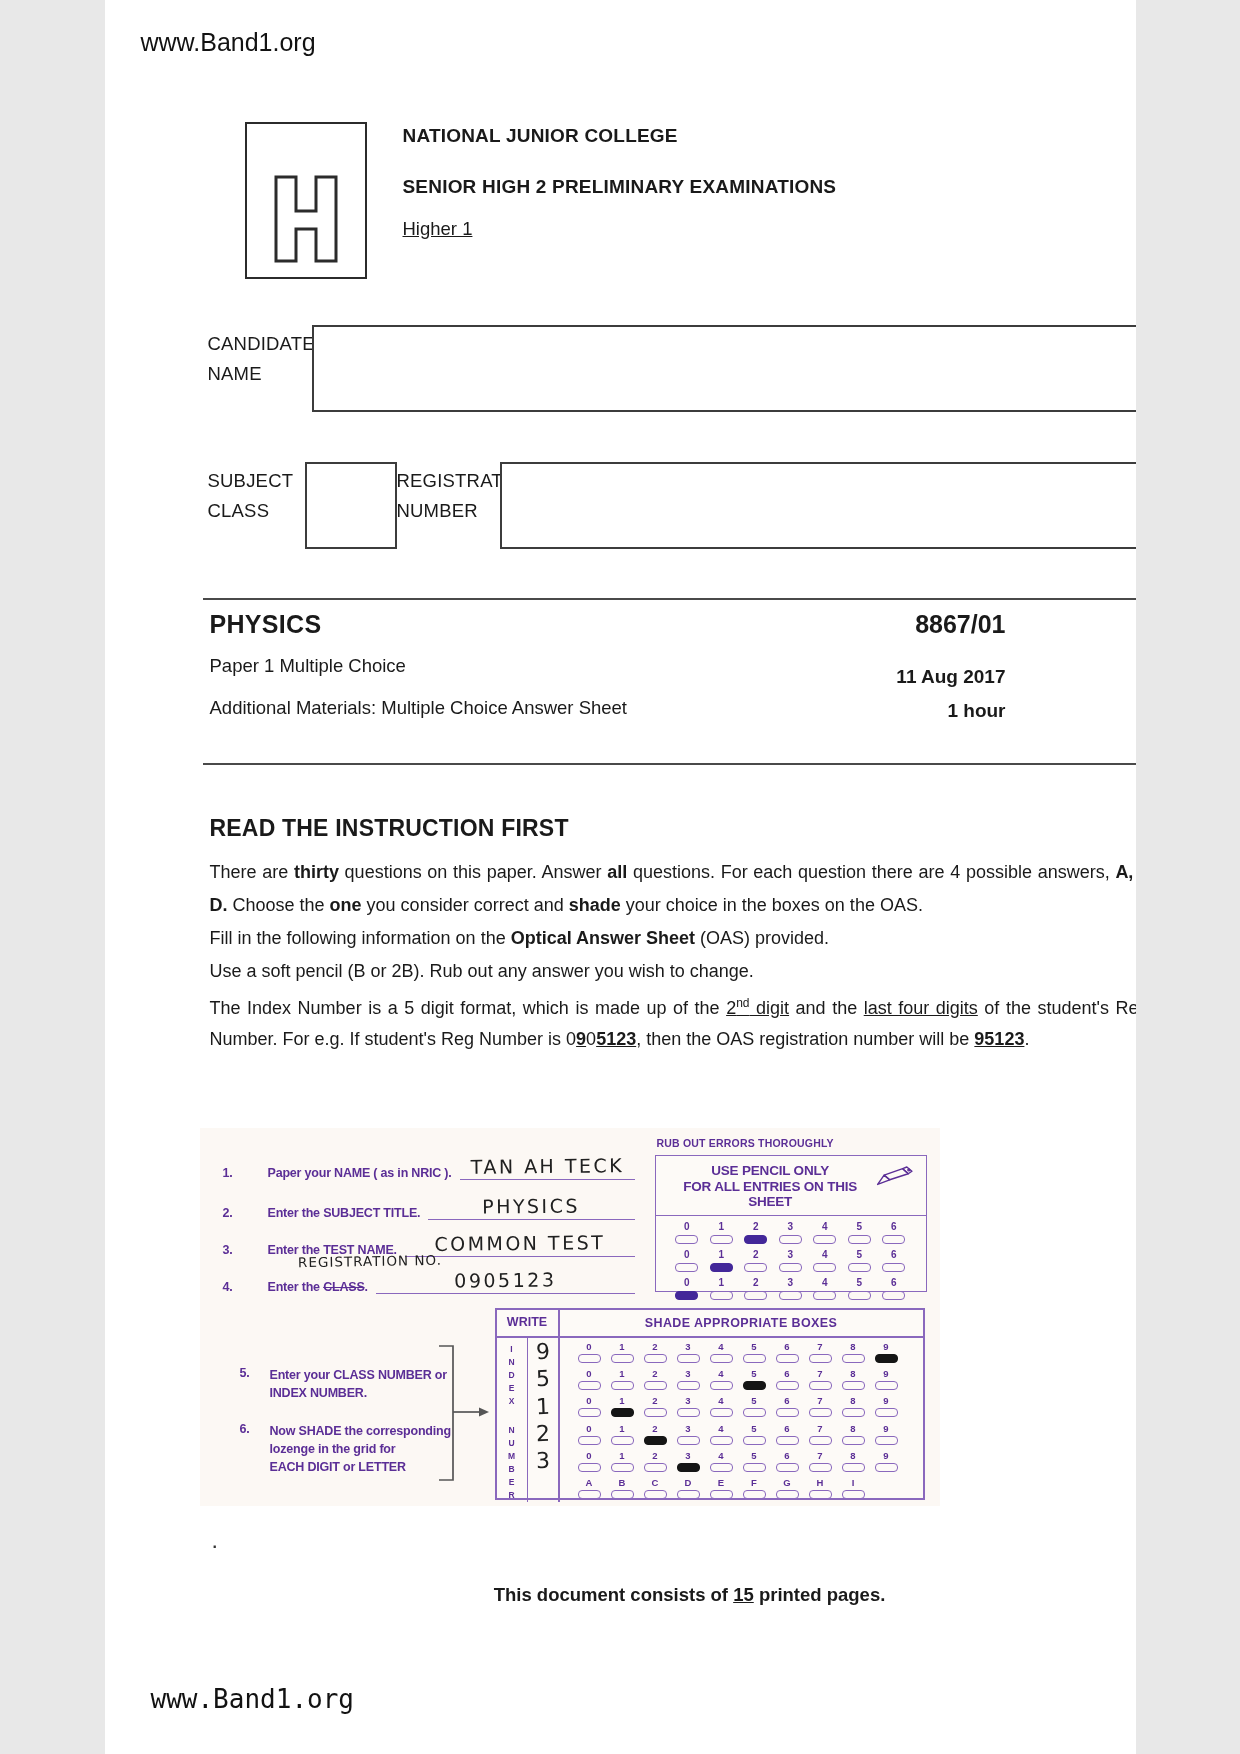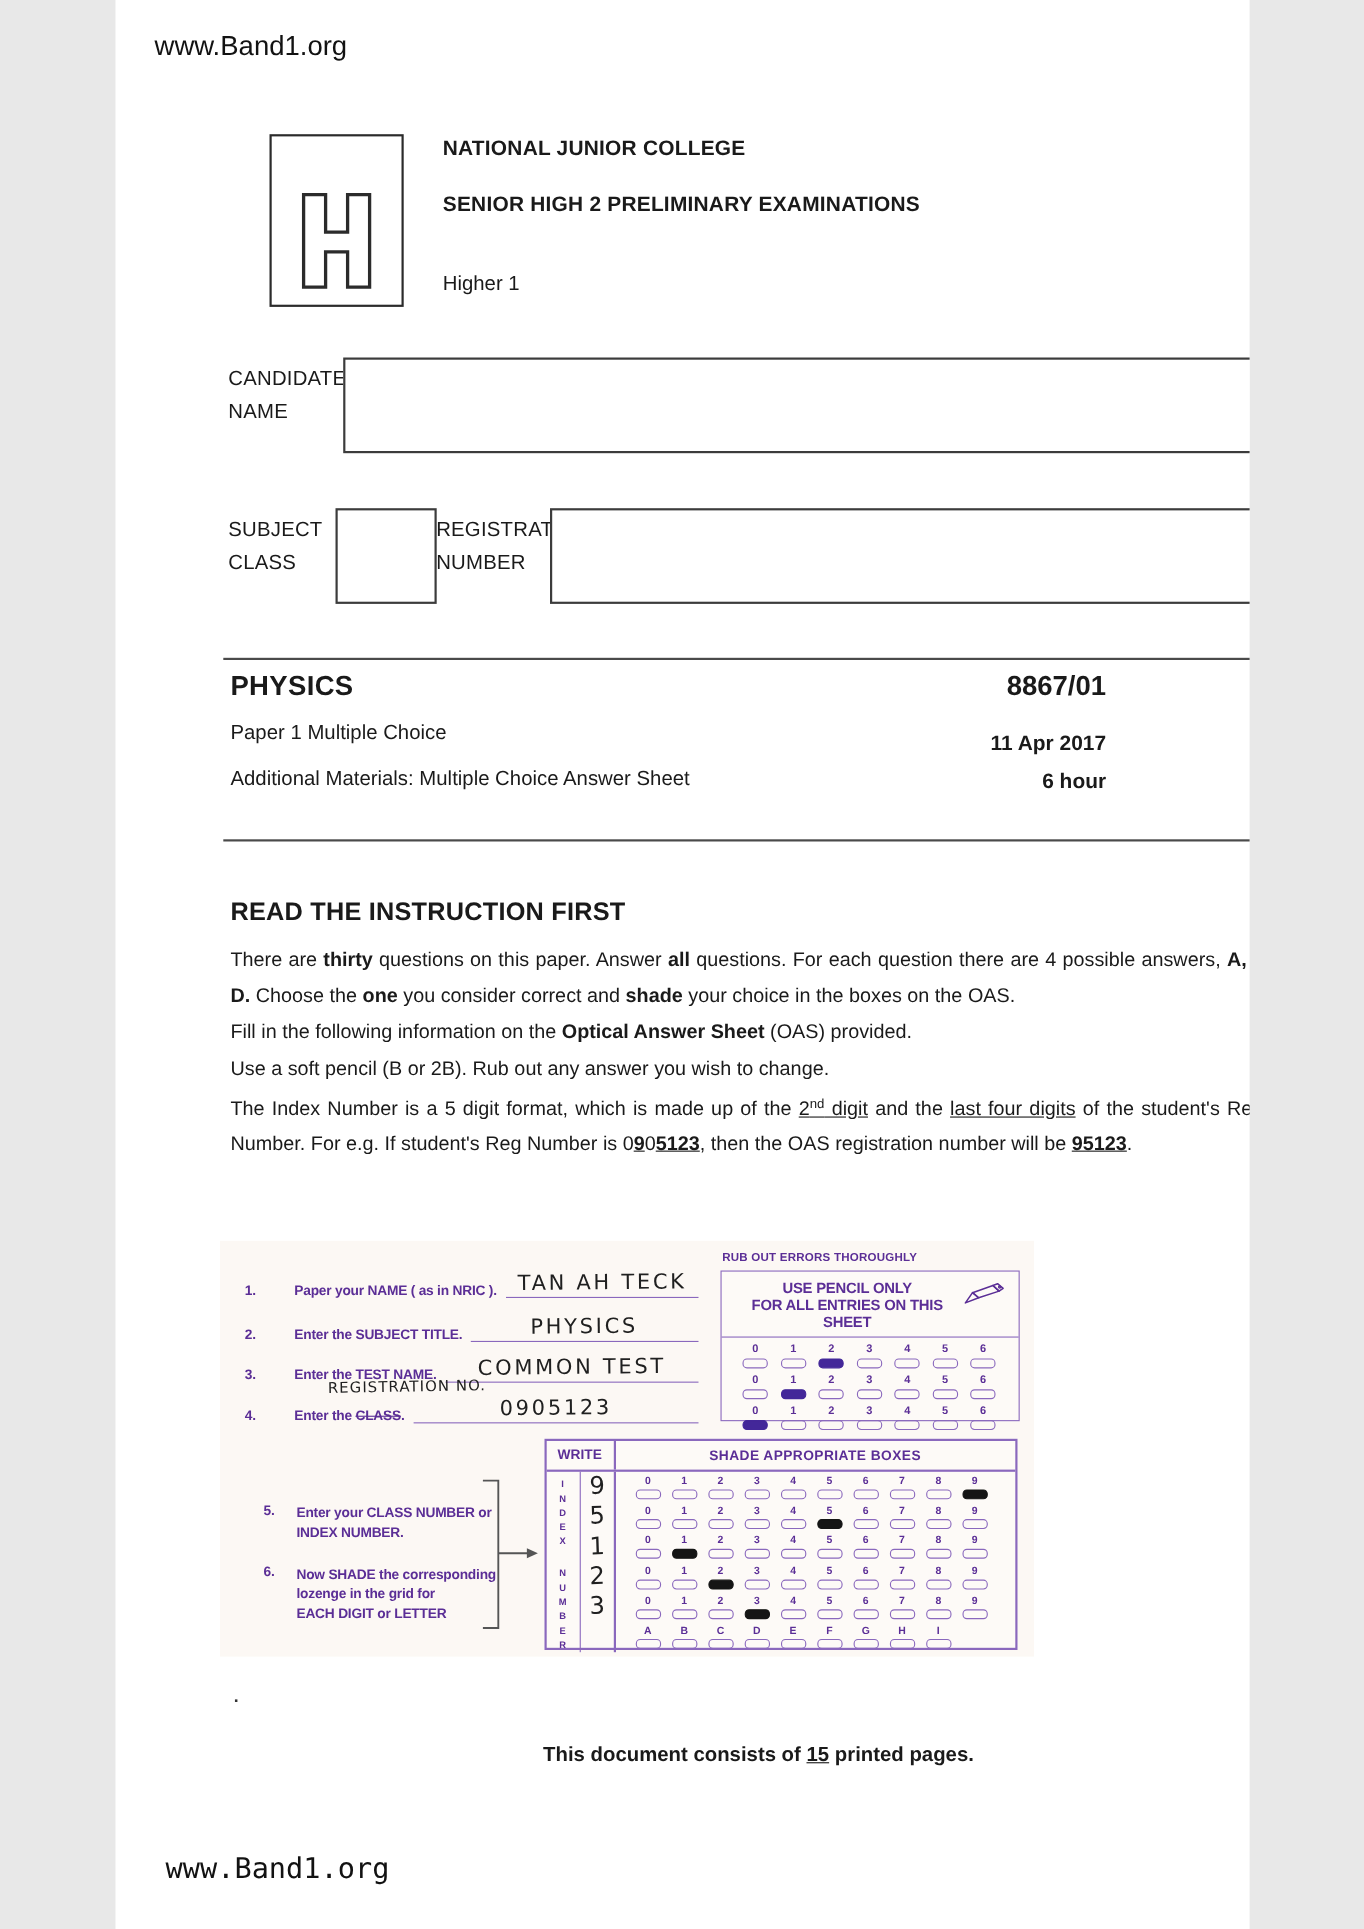--- a/index.html
+++ b/index.html
@@ -12,21 +12,21 @@
   .wm-bottom{left:46px;top:1684px;font-family:"DejaVu Sans Mono",monospace;font-size:26px;color:#121212;}
 
   
   .logo-box{left:140px;top:122px;width:118px;height:153px;border:2.5px solid #2b2b2b;background:#fff;}
   .logo-h{position:absolute;left:21px;top:51px;width:76px;height:88px;}
 
   
   .school{left:298px;top:125px;}
   .school .l1,.school .l2{font-size:19px;font-weight:bold;letter-spacing:0.2px;}
   .school .l2{margin-top:29px;}
-  .school .l3{font-size:18.5px;margin-top:49px;}
+  .school .l3{font-size:18.5px;margin-top:20px;text-decoration:underline;}
 
   
   .field-label{font-size:18.5px;line-height:30px;letter-spacing:0.2px;}
   .cand-label{left:103px;top:329px;}
   .subj-label{left:103px;top:466px;}
   .reg-label{left:292px;top:466px;}
   .entry-box{border:2px solid var(--box-border,#3c3c3c);background:#fff;}
   .cand-box{left:207px;top:325px;width:915px;height:83px;}
   .subj-box{left:200px;top:462px;width:88px;height:83px;}
   .reg-box{left:395px;top:462px;width:727px;height:83px;}
@@ -148,23 +148,23 @@
     <div>REGISTRATION</div>
     <div>NUMBER</div>
   </div>
   <div class="abs entry-box reg-box"></div>
 
   <div class="abs rule rule1"></div>
 
   <div class="abs subject-title">PHYSICS</div>
   <div class="abs paper-code">8867/01</div>
   <div class="abs paper-name">Paper 1 Multiple Choice</div>
-  <div class="abs paper-date">11 Apr 2017</div>
+  <div class="abs paper-date">11 Aug 2017</div>
   <div class="abs paper-materials">Additional Materials: Multiple Choice Answer Sheet</div>
-  <div class="abs paper-duration">6 hour</div>
+  <div class="abs paper-duration">1 hour</div>
 
   <div class="abs rule rule2"></div>
 
   <div class="abs instr-head">READ THE INSTRUCTION FIRST</div>
   <div class="abs instr">
     <p class="p-just">There are <b>thirty</b> questions on this paper. Answer <b>all</b> questions. For each question there are 4 possible answers, <b>A, B, C</b> and <b>D.</b> Choose the <b>one</b> you consider correct and <b>shade</b> your choice in the boxes on the OAS.</p>
     <p class="p-line">Fill in the following information on the <b>Optical Answer Sheet</b> (OAS) provided.</p>
     <p class="p-line">Use a soft pencil (B or 2B). Rub out any answer you wish to change.</p>
     <p class="p-index">The Index Number is a 5 digit format, which is made up of the <u>2<sup>nd</sup> digit</u> and the <u>last four digits</u> of the student's Registration Number. For e.g. If student's Reg Number is 0<b><u>9</u></b>0<b><u>5123</u></b>, then the OAS registration number will be <b><u>95123</u></b>.</p>
   </div>

